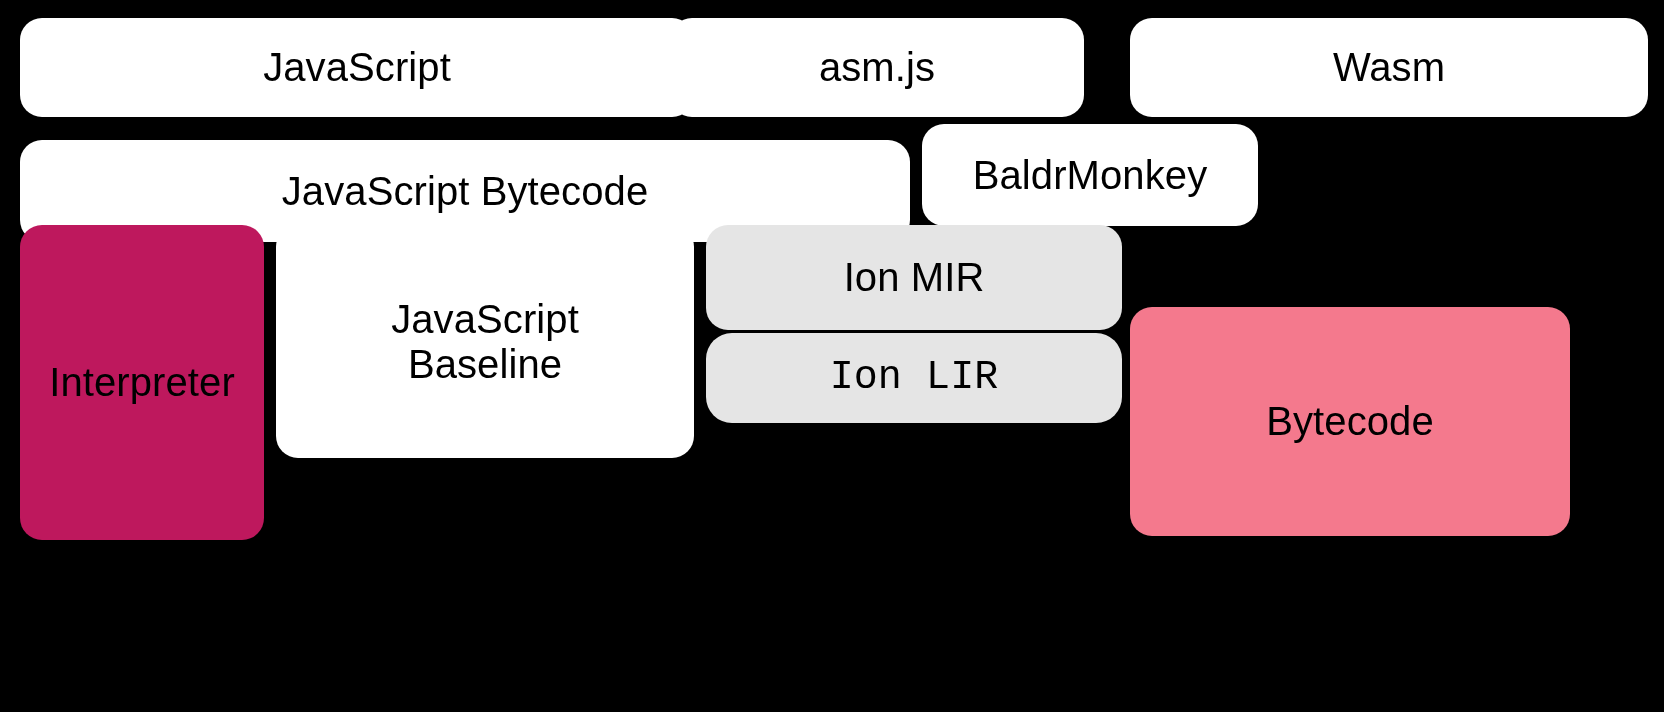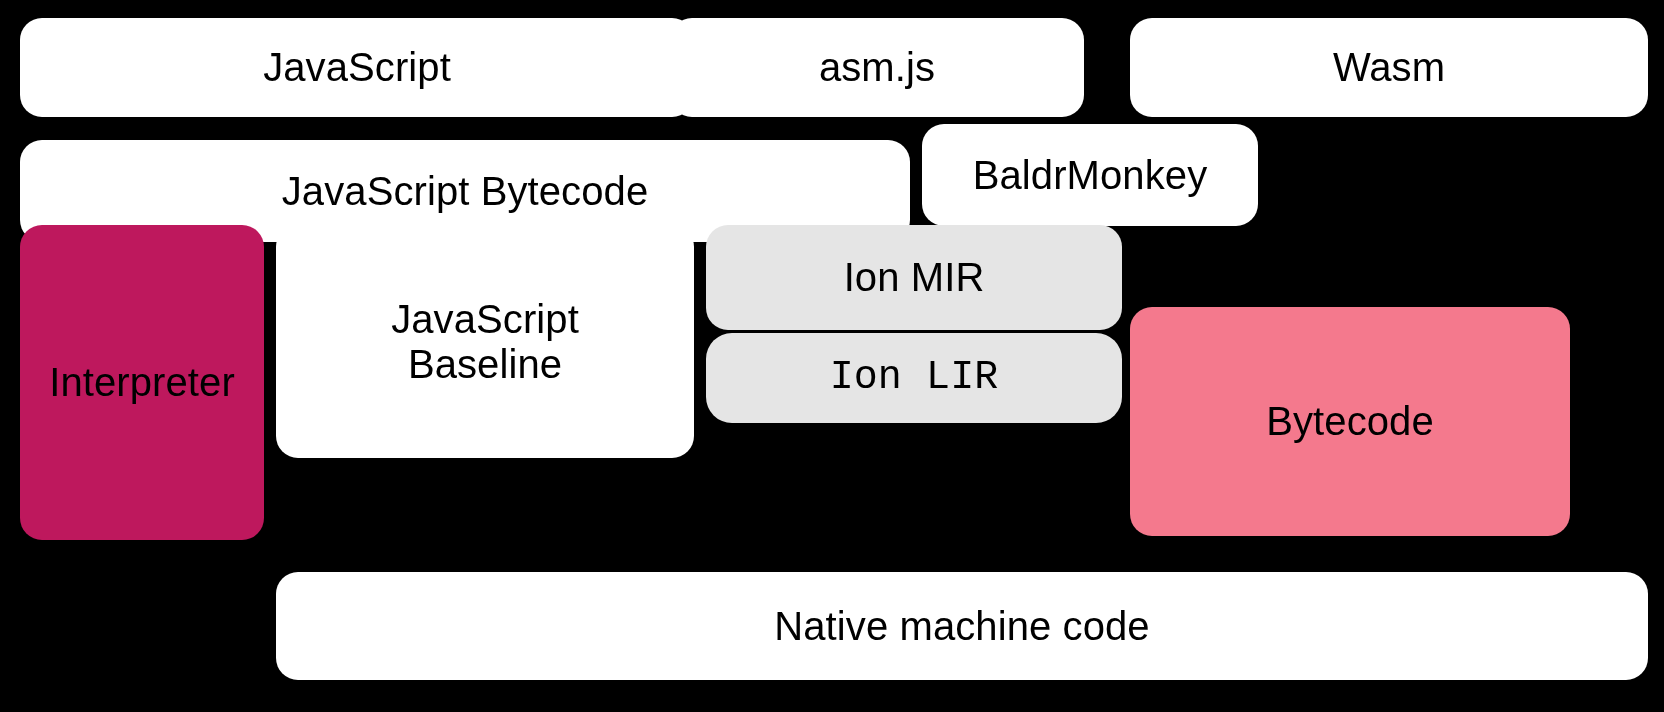--- a/index.html
+++ b/index.html
@@ -50,14 +50,13 @@
     <div class="node fill-white" style="left: 670px; top: 18px; width: 414px; height: 99px;">asm.js</div>
     <div class="node fill-white" style="left: 1130px; top: 18px; width: 518px; height: 99px;">Wasm</div>
     <div class="node fill-white" style="left: 20px; top: 120px; width: 890px; height: 102px; margin-top: 20px;">JavaScript Bytecode</div>
     <div class="node fill-white" style="left: 922px; top: 124px; width: 336px; height: 102px;">BaldrMonkey</div>
     <div class="node fill-gray" style="left: 20px; top: 225px; width: 244px; height: 315px;">Interpreter</div>
     <div class="node fill-white" style="left: 276px; top: 225px; width: 418px; height: 233px;">JavaScript
 Baseline</div>
     <div class="node fill-green" style="left: 706px; top: 225px; width: 416px; height: 105px;">Ion MIR</div>
     <div class="node fill-green r-small" style="left: 706px; top: 333px; width: 416px; height: 90px;">Ion LIR</div>
     <div class="node fill-pink" style="left: 1130px; top: 307px; width: 440px; height: 229px;">Bytecode</div>
-    <div class="node fill-white" style="left: 276px; top: 572px; width: 1372px; height: 108px;">Native machine code</div>
   </div>
 
 </body></html>

